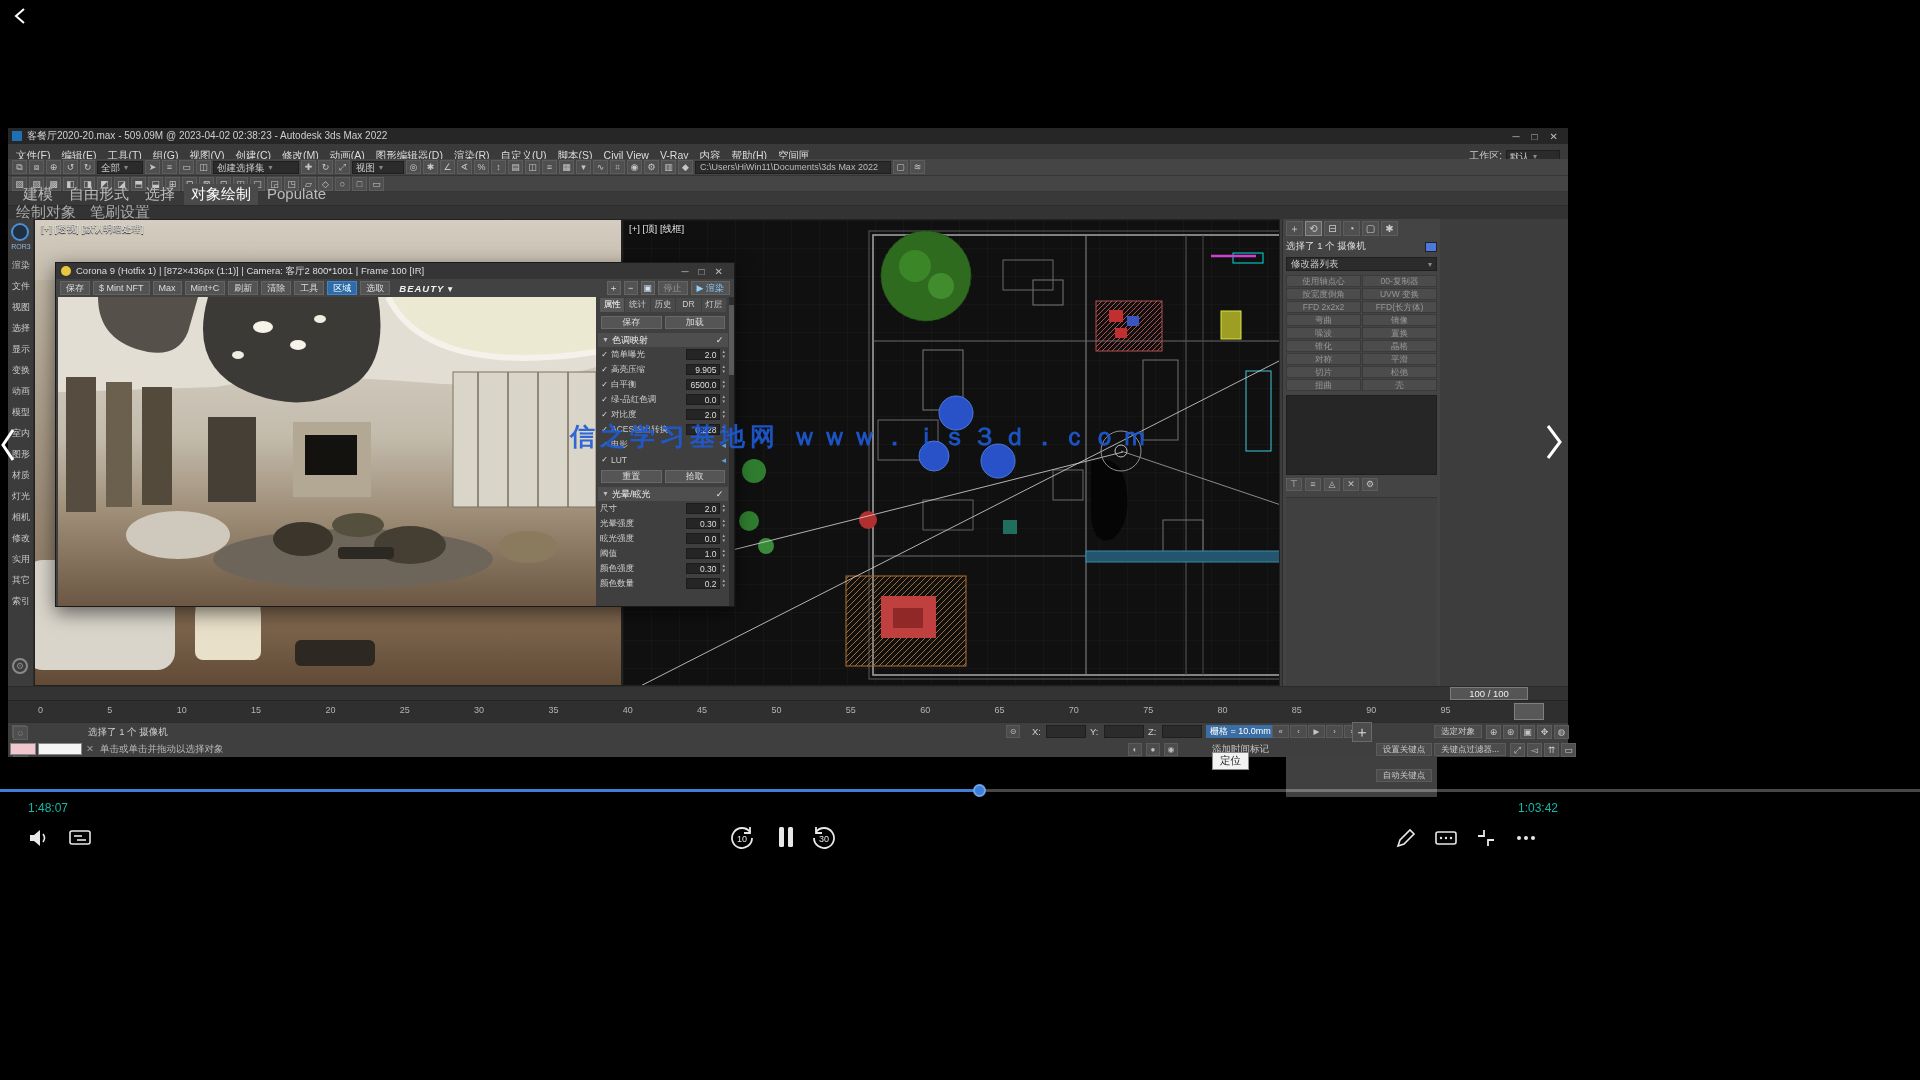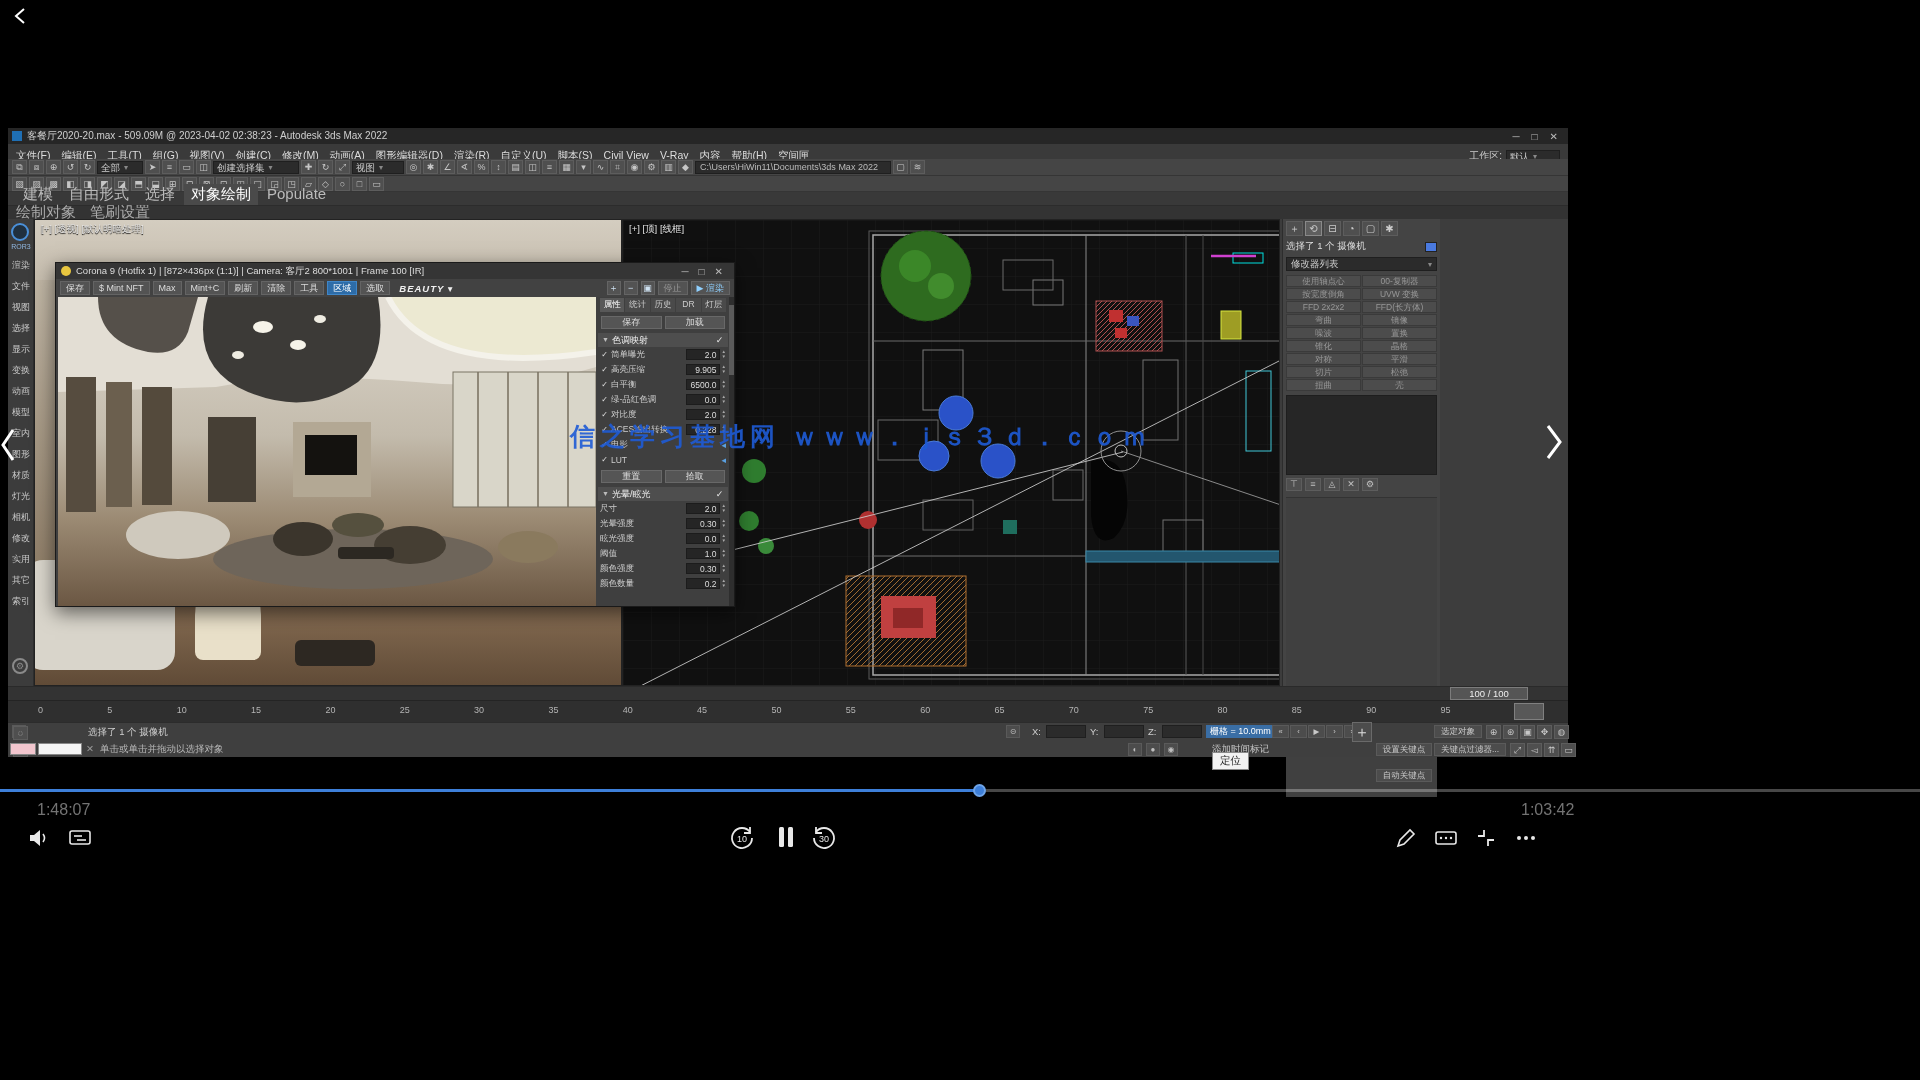--- a/index.html
+++ b/index.html
@@ -107,21 +107,21 @@
 
   
   .watermark{position:absolute;left:570px;top:420px;z-index:8;font-size:25px;font-weight:bold;color:#1e5bd6;opacity:.9;letter-spacing:5px;white-space:nowrap;}
   .ostooltip{position:absolute;left:1212px;top:752px;z-index:9;background:#f2f2f2;border:1px solid #8a8a8a;color:#222;font-size:10.5px;padding:1px 7px;white-space:nowrap;}
   .backbtn{position:absolute;left:10px;top:5px;z-index:10;color:#fff;}
   .chev{position:absolute;z-index:10;}
   .progress{position:absolute;left:0;top:786px;width:1920px;height:10px;z-index:10;cursor:pointer;}
   .ptrack{position:absolute;left:0;top:3px;width:1920px;height:3px;background:rgba(255,255,255,.28);}
   .pfill{position:absolute;left:0;top:3px;height:3px;background:#3d7fd9;}
   .pknob{position:absolute;top:-2px;width:13px;height:13px;border-radius:50%;background:#3d7fd9;border:2px solid #6ea4e8;}
-  .ptime{position:absolute;z-index:10;color:#737373;font-size:16px;margin-left:9px;}
+  .ptime{position:absolute;z-index:10;color:#14b8a6;font-size:12px;}
   .pcbtn{position:absolute;z-index:10;width:28px;height:28px;display:flex;align-items:center;justify-content:center;color:#e8e8e8;}
   .pcbtn svg{display:block;}
 </style>
 </head>
 <body>
 
 <div class="stage">
 
   <div class="backbtn">
     <svg width="22" height="22" viewBox="0 0 22 22">

